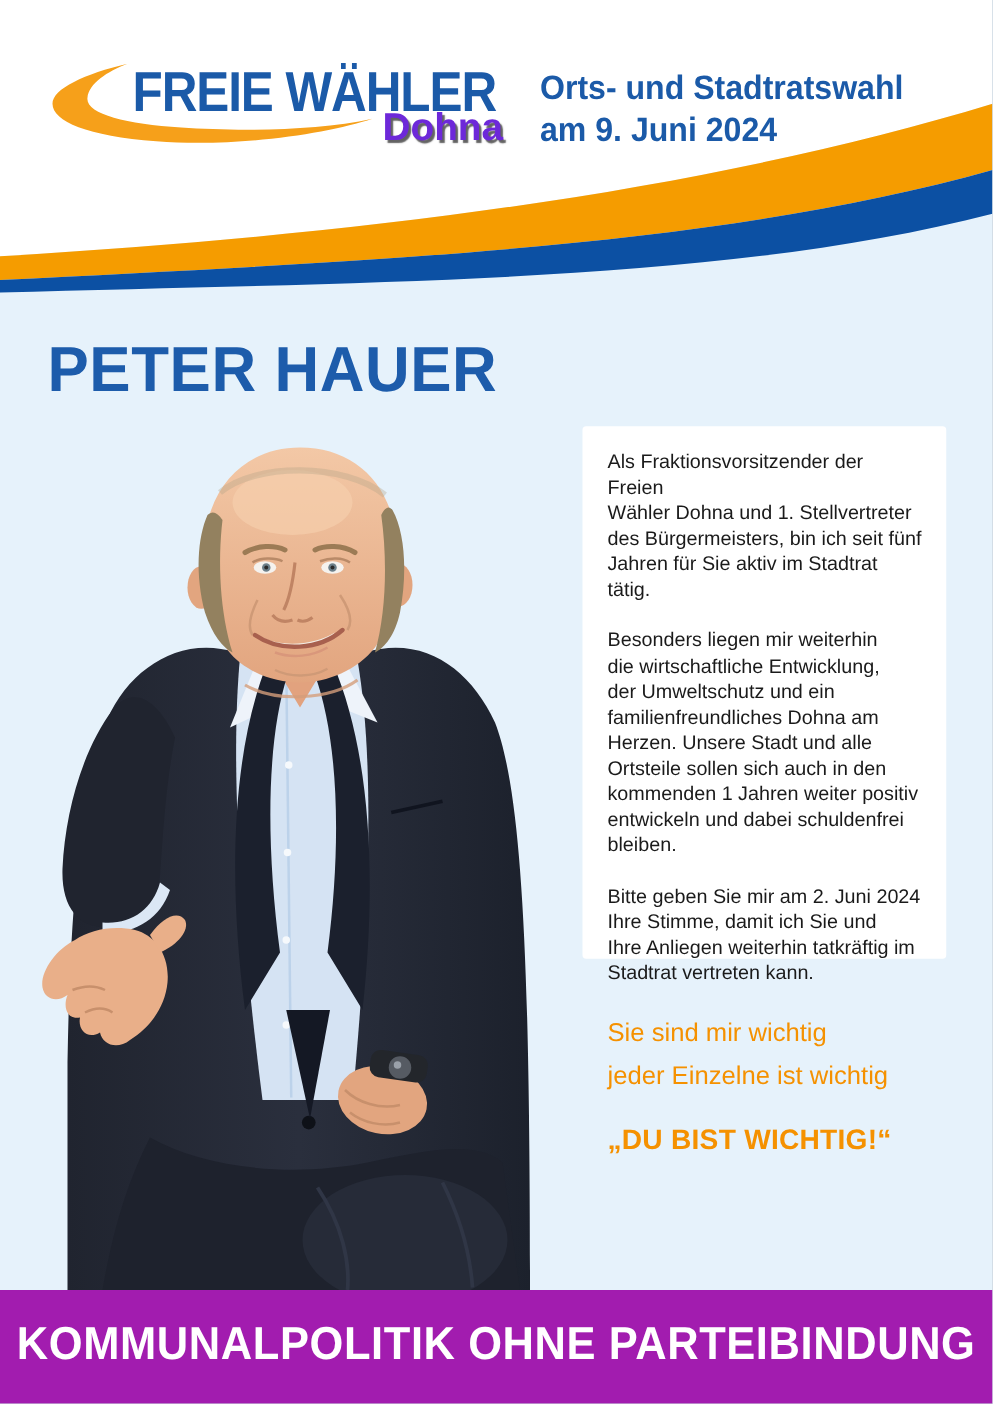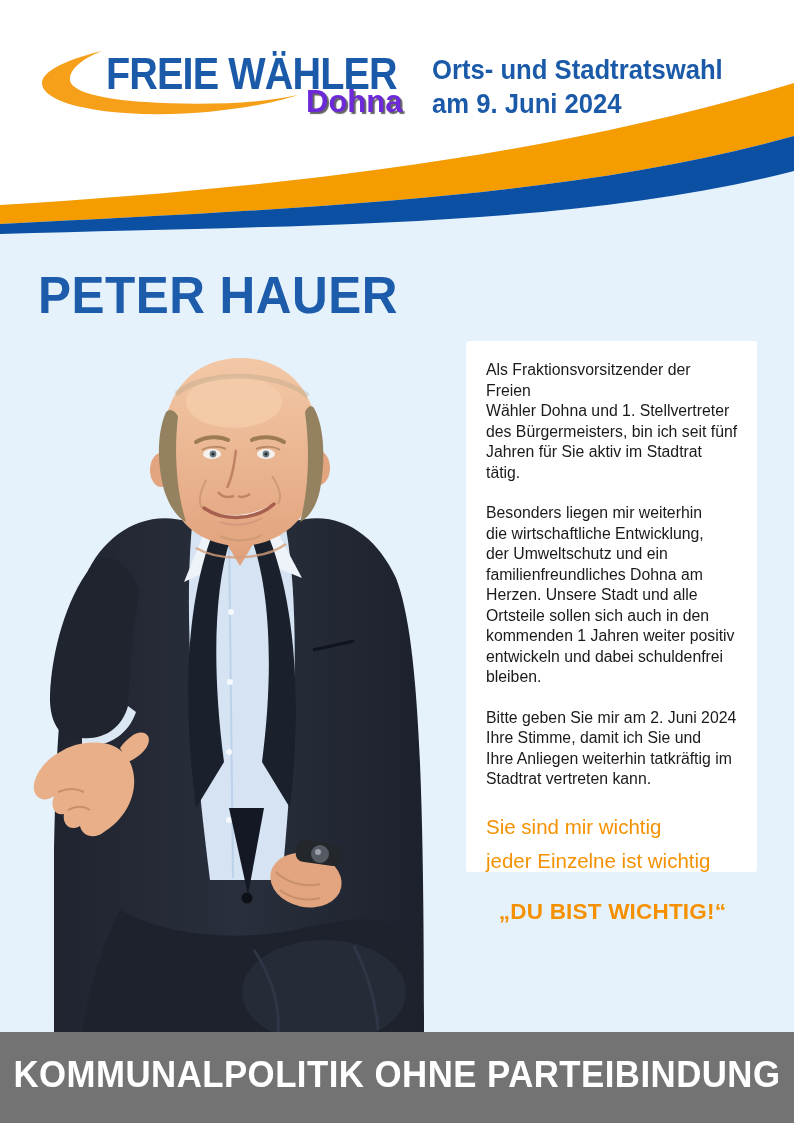--- a/index.html
+++ b/index.html
@@ -30,37 +30,37 @@
   
   .candidate-name{
     position:absolute; left:38px; top:266px; margin:0; z-index:2;
     color:#1d5cab; font-size:51px; font-weight:700; letter-spacing:0.5px;
     transform:scaleX(0.97); transform-origin:left top; white-space:nowrap;
   }
   
   .portrait{position:absolute; left:24px; top:350px; width:430px; height:682px; z-index:1; overflow:hidden;}
   
   .statement-box{
-    position:absolute; left:466px; top:341px; width:291px; height:531px; z-index:1;
+    position:absolute; left:466px; top:341px; width:291px; height:426px; z-index:1;
     background:#ffffff; border-radius:3px; box-sizing:border-box;
     padding:19px 18px 0 20px;
   }
   .statement-box p{margin:0 0 20px 0; color:#1a1a1a; font-size:15.8px; line-height:20.5px; white-space:pre-line;}
   .statement-box .slogan{
     margin:16px 0 0 0; text-align:left; color:#f59100;
     font-size:20.5px; font-weight:500; line-height:34px; white-space:pre-line;
   }
   .statement-box .slogan-bold{
-    margin:24px 0 12px 0; text-align:center; color:#f59100;
+    margin:24px 0 12px 0; color:#f59100;
     font-size:22.5px; font-weight:700; letter-spacing:0.2px; white-space:nowrap;
   }
   
   .bottom-band{
     position:absolute; left:0; bottom:0; width:794px; height:91px; z-index:2;
-    background:#737373; display:flex; align-items:center; justify-content:center;
+    background:#a21caf; display:flex; align-items:center; justify-content:center;
   }
   .bottom-band .band-text{
     color:#ffffff; font-size:37px; font-weight:700; white-space:nowrap;
     transform:scaleX(0.94); letter-spacing:0.5px; margin-top:-6px;
   }
 </style>
 </head>
 <body>
 
 <div class="page">

